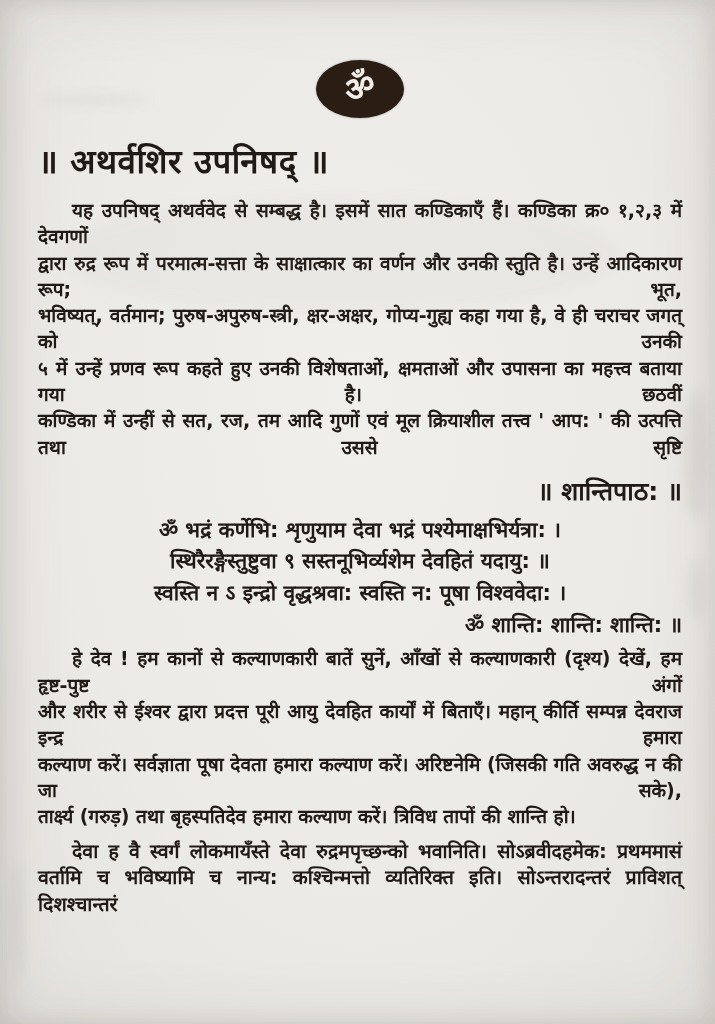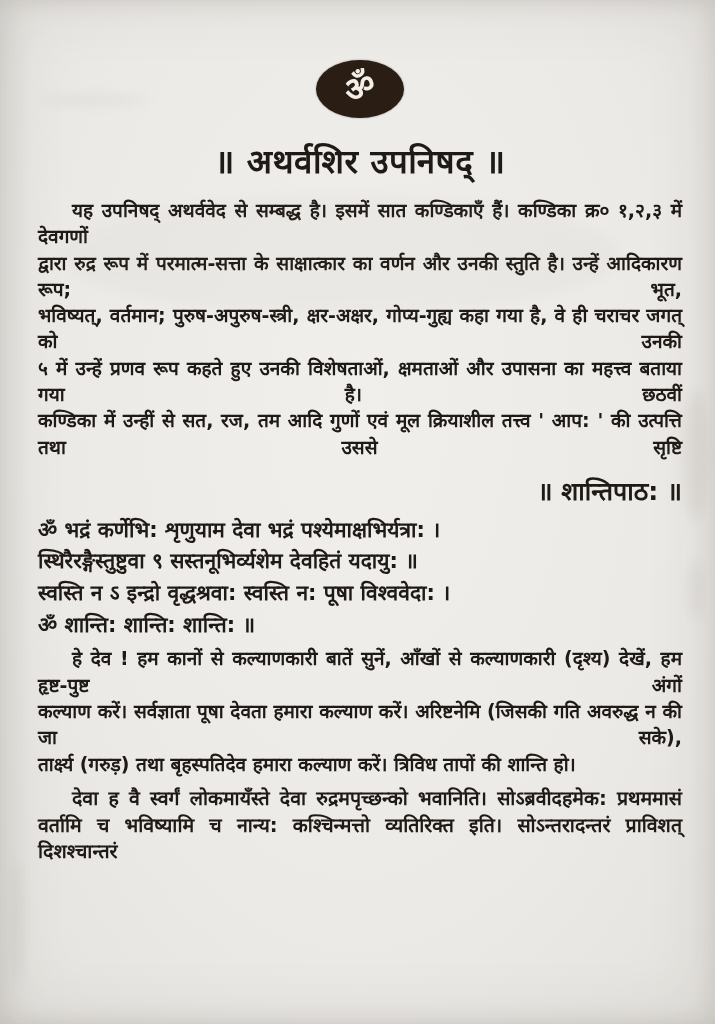--- a/index.html
+++ b/index.html
@@ -38,21 +38,21 @@
   }
   .om-badge .om-glyph{
     color:#f3efe8;
     font-size:34px;
     font-weight:bold;
     transform:rotate(-24deg) translate(1px,-2px);
     line-height:1;
   }
   h1.title{
     margin:20px 0 14px 0;
-    text-align:center;
+    text-align:left;
     font-size:33px;
     font-weight:bold;
     letter-spacing:.5px;
   }
   .para{font-size:19px;line-height:26.3px;font-weight:bold;}
   .para .line{
     text-align:justify;
     text-align-last:justify;
     -moz-text-align-last:justify;
     white-space:normal;
@@ -62,27 +62,27 @@
   .para.bold{font-weight:bold;font-size:19.5px;line-height:26.6px;}
 
   h2.shanti-heading{
     margin:13px 0 8px 0;
     text-align:right;
     font-size:25px;
     font-weight:bold;
   }
   .verses{margin:2px 0 0 0;}
   .verse-line{
-    text-align:left;
+    text-align:center;
     font-weight:bold;
     font-size:21px;
     line-height:31.5px;
   }
   .shanti-closing{
-    text-align:left;
+    text-align:right;
     font-weight:bold;
     font-size:21px;
     line-height:32px;
     margin-bottom:4px;
   }
   .translation{margin-top:2px;}
   .mantra{margin-top:9px;}
 </style>
 </head>
 <body>
@@ -113,20 +113,21 @@
 
   <div class="verses">
     <div class="verse-line">ॐ भद्रं कर्णेभि: शृणुयाम देवा भद्रं पश्येमाक्षभिर्यत्रा: ।</div>
     <div class="verse-line">स्थिरैरङ्गैस्तुष्टुवा ९ सस्तनूभिर्व्यशेम देवहितं यदायु: ॥</div>
     <div class="verse-line">स्वस्ति न ऽ इन्द्रो वृद्धश्रवा: स्वस्ति न: पूषा विश्ववेदा: ।</div>
   </div>
   <div class="shanti-closing">ॐ शान्ति: शान्ति: शान्ति: ॥</div>
 
   <div class="para translation">
     <div class="line first">हे देव ! हम कानों से कल्याणकारी बातें सुनें, आँखों से कल्याणकारी (दृश्य) देखें, हम हृष्ट-पुष्ट अंगों</div>
+    <div class="line">और शरीर से ईश्वर द्वारा प्रदत्त पूरी आयु देवहित कार्यों में बिताएँ। महान् कीर्ति सम्पन्न देवराज इन्द्र हमारा</div>
     <div class="line">कल्याण करें। सर्वज्ञाता पूषा देवता हमारा कल्याण करें। अरिष्टनेमि (जिसकी गति अवरुद्ध न की जा सके),</div>
     <div class="line last">तार्क्ष्य (गरुड़) तथा बृहस्पतिदेव हमारा कल्याण करें। त्रिविध तापों की शान्ति हो।</div>
   </div>
 
   <div class="para bold mantra">
     <div class="line first">देवा ह वै स्वर्गं लोकमायँस्ते देवा रुद्रमपृच्छन्को भवानिति। सोऽब्रवीदहमेक: प्रथममासं</div>
     <div class="line">वर्तामि च भविष्यामि च नान्य: कश्चिन्मत्तो व्यतिरिक्त इति। सोऽन्तरादन्तरं प्राविशत् दिशश्चान्तरं</div>
 
   </div>
 

